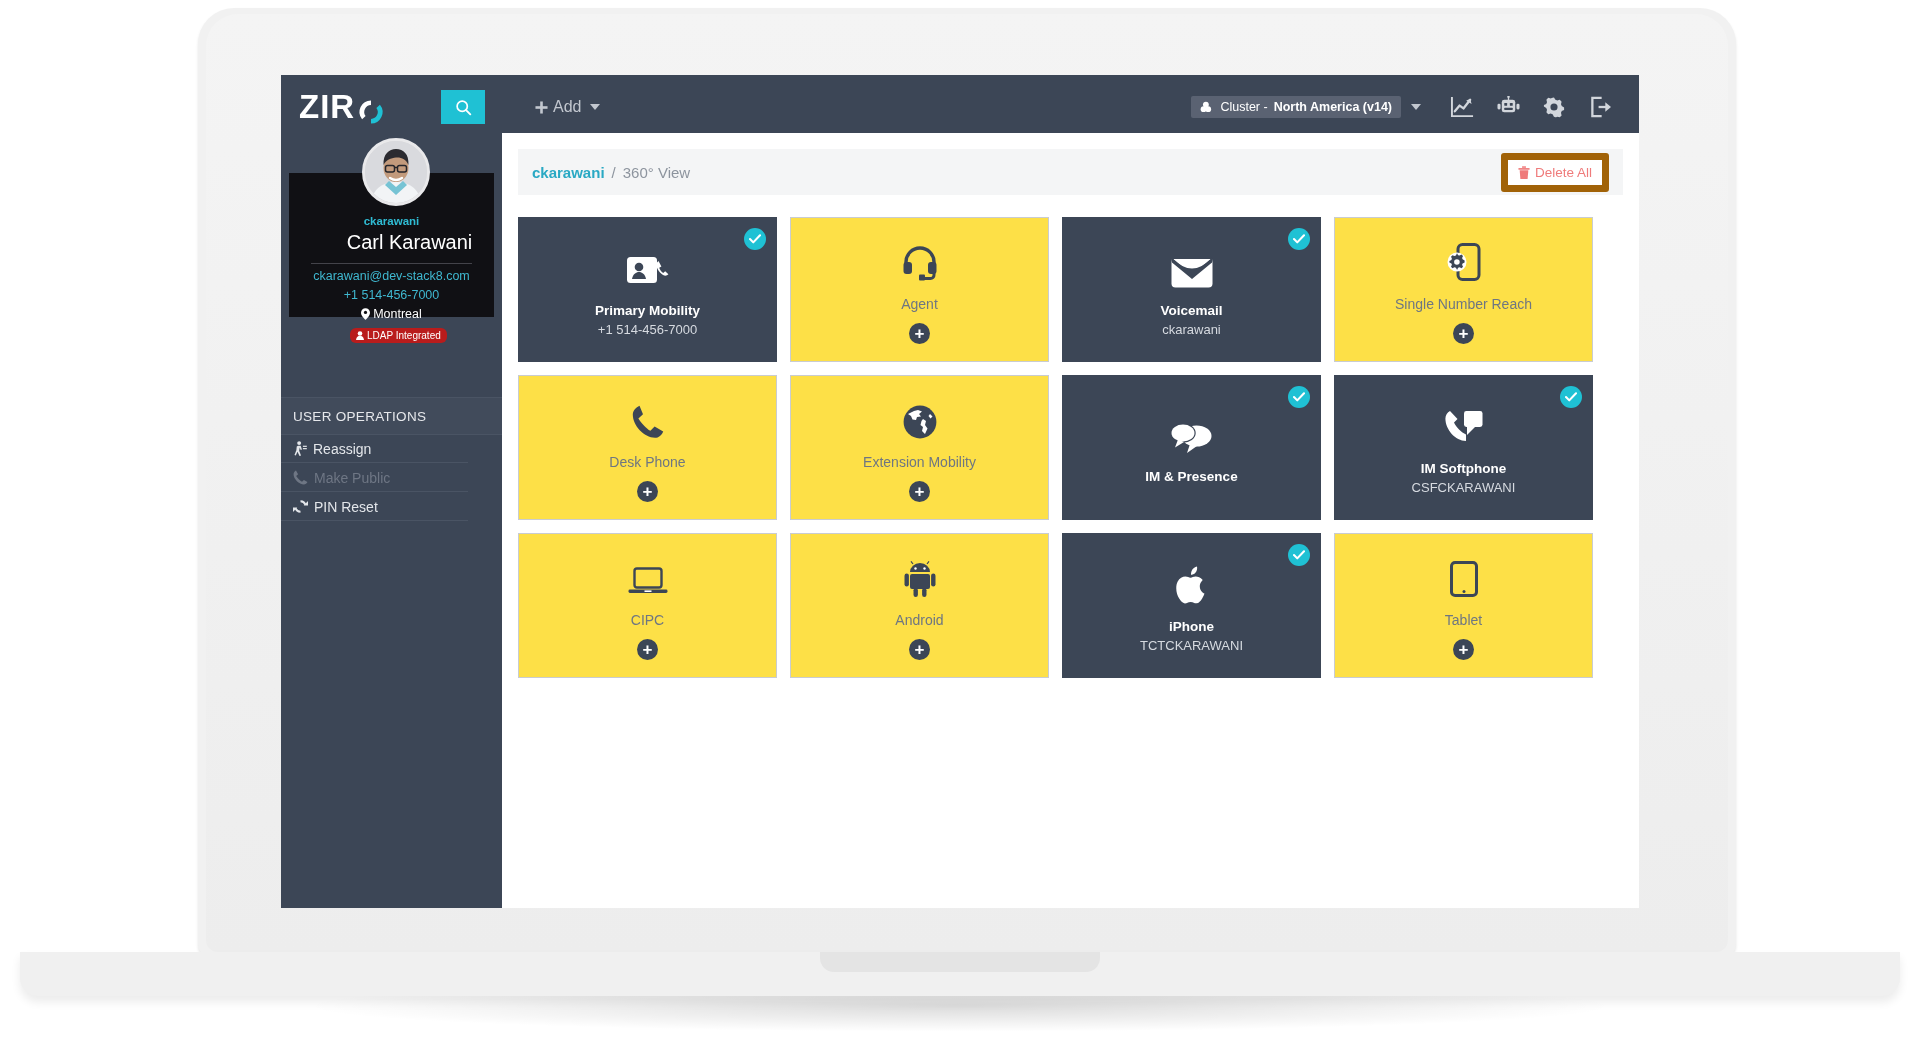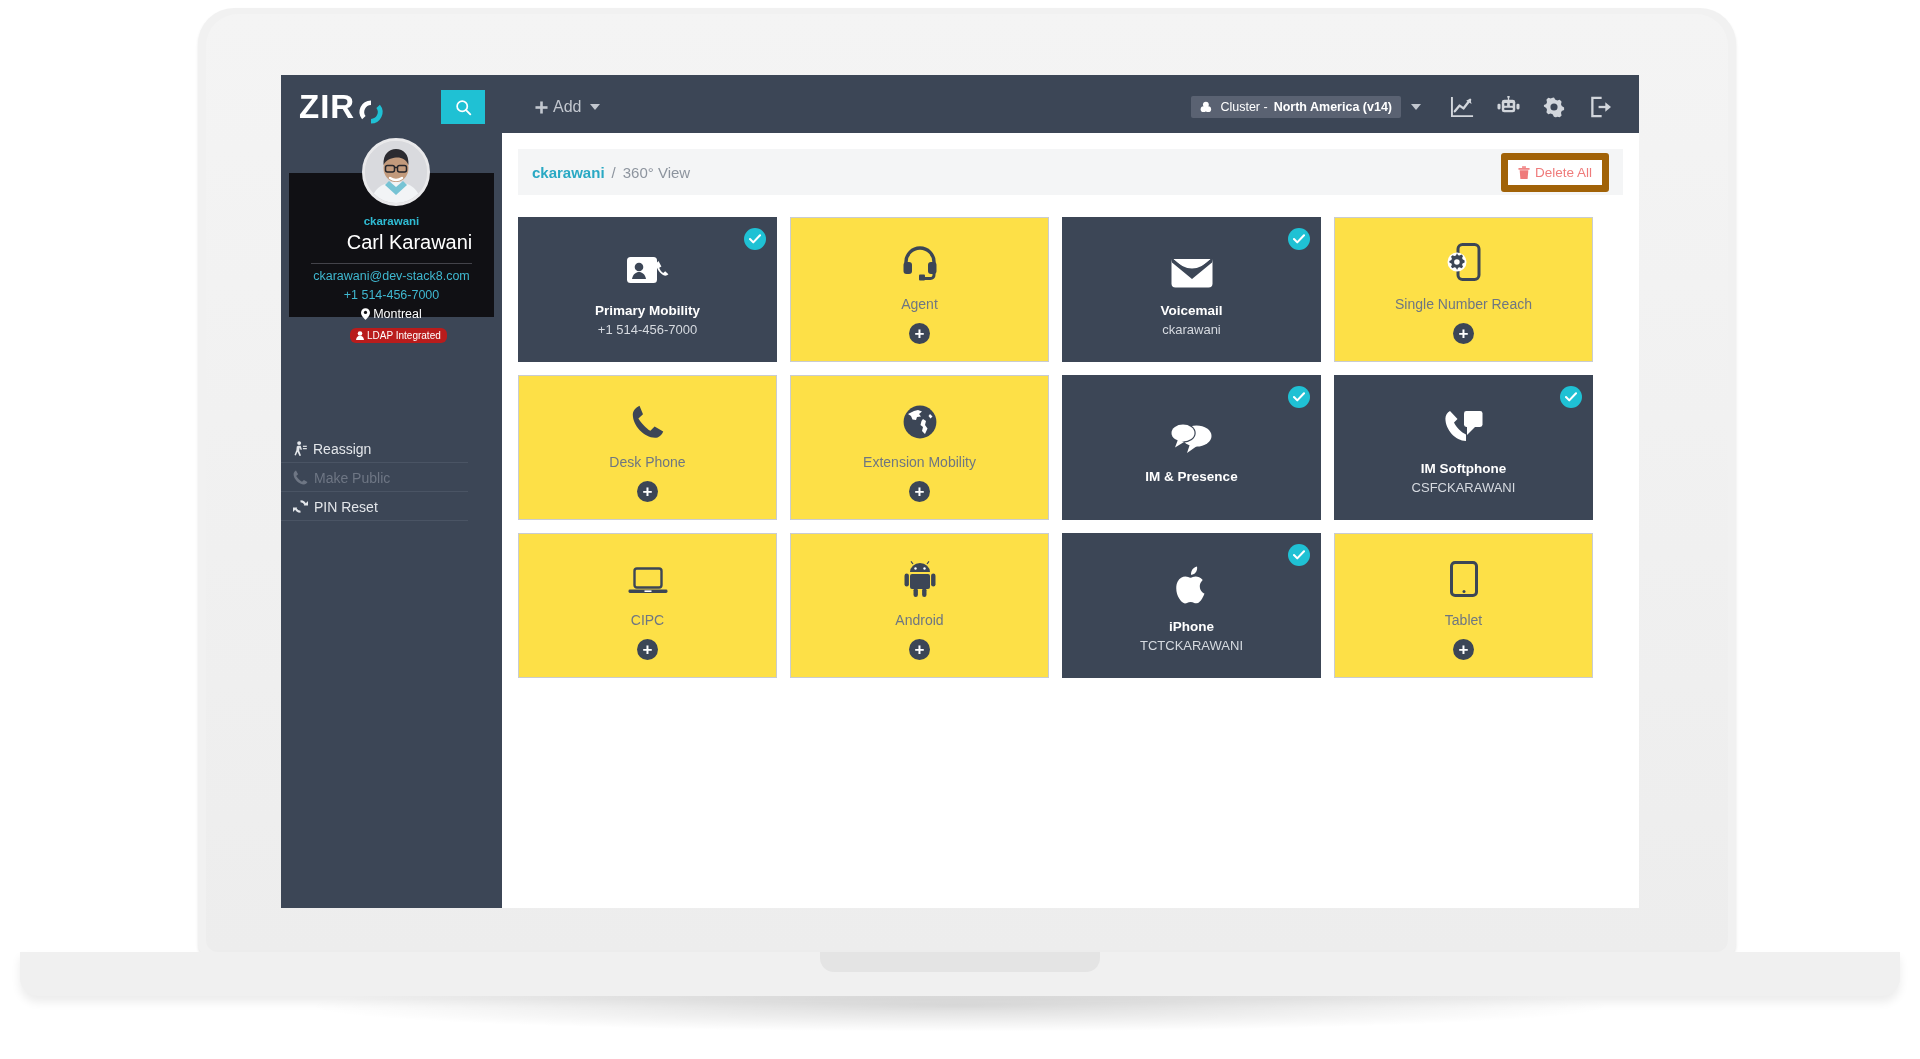--- a/index.html
+++ b/index.html
@@ -394,20 +394,21 @@
         </div>
         <div id="profile-tag">
           <svg width="8" height="9" viewBox="0 0 9 10">
             <circle cx="4.5" cy="2.8" r="2.6" fill="#ffffff"></circle>
             <path d="M0 10 C0.4 6.6 2.2 5.4 4.5 5.4 C6.8 5.4 8.6 6.6 9 10 Z" fill="#ffffff"></path>
           </svg>
           <span>LDAP Integrated</span>
         </div>
       </div>
 
+      <div id="ops-header">USER OPERATIONS</div>
 
       <div class="ops-item" style="top:302px;">
         <svg width="14" height="15" viewBox="0 0 15 16">
           <circle cx="6.6" cy="2.2" r="2.1" fill="#e3e6ea"></circle>
           <path d="M5.4 5 L8.2 5 L9.6 9 L8.2 9.5 L7.2 7 L6.6 10.5 L8.6 15.6 L7 16 L4.8 11.5 L3 15.6 L1.6 15 L3.6 10 L4 5.8 Z" fill="#e3e6ea"></path>
           <rect x="10.6" y="5" width="4.2" height="1.3" fill="#e3e6ea"></rect>
           <rect x="10.6" y="7.5" width="4.2" height="1.3" fill="#e3e6ea"></rect>
         </svg>
         <span>Reassign</span>
       </div>

